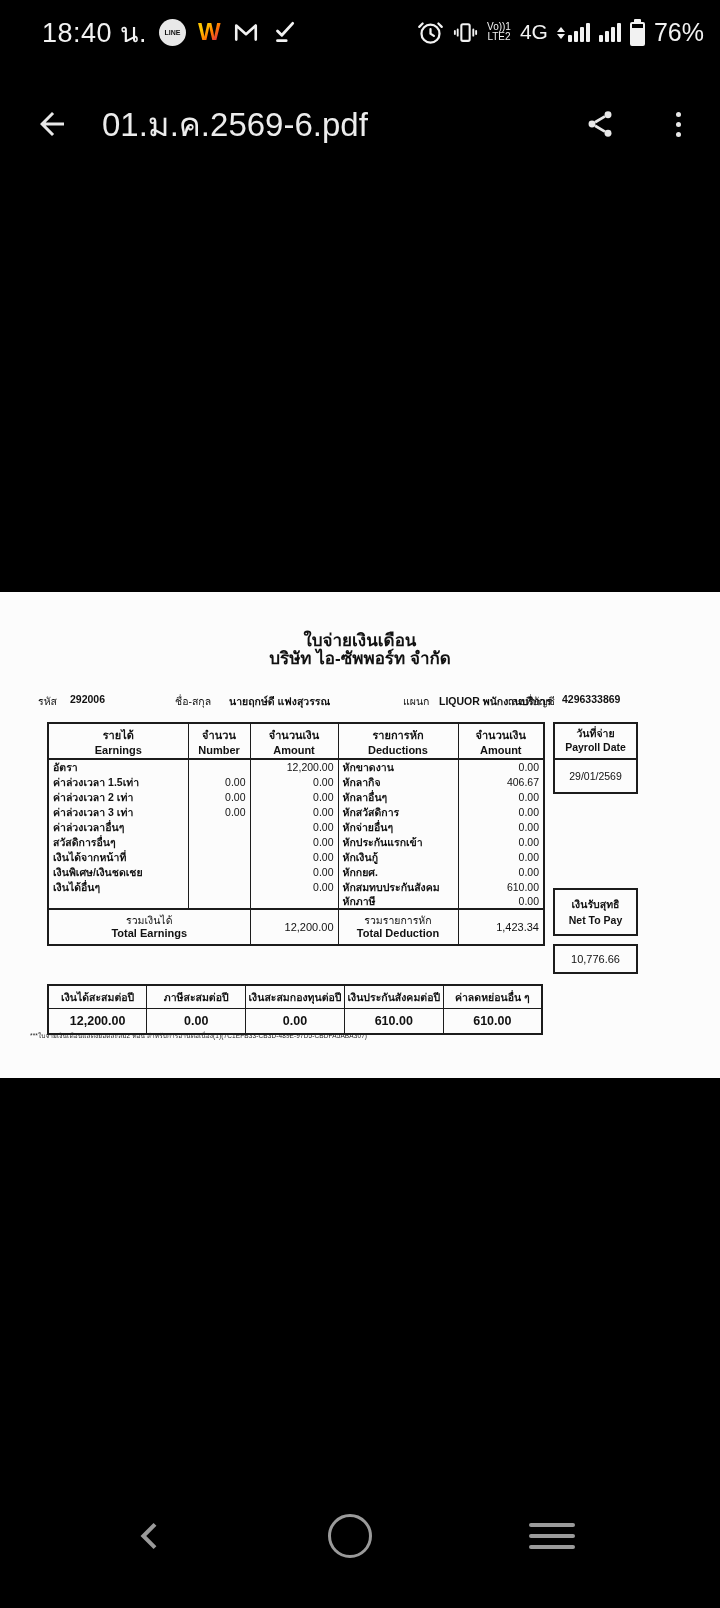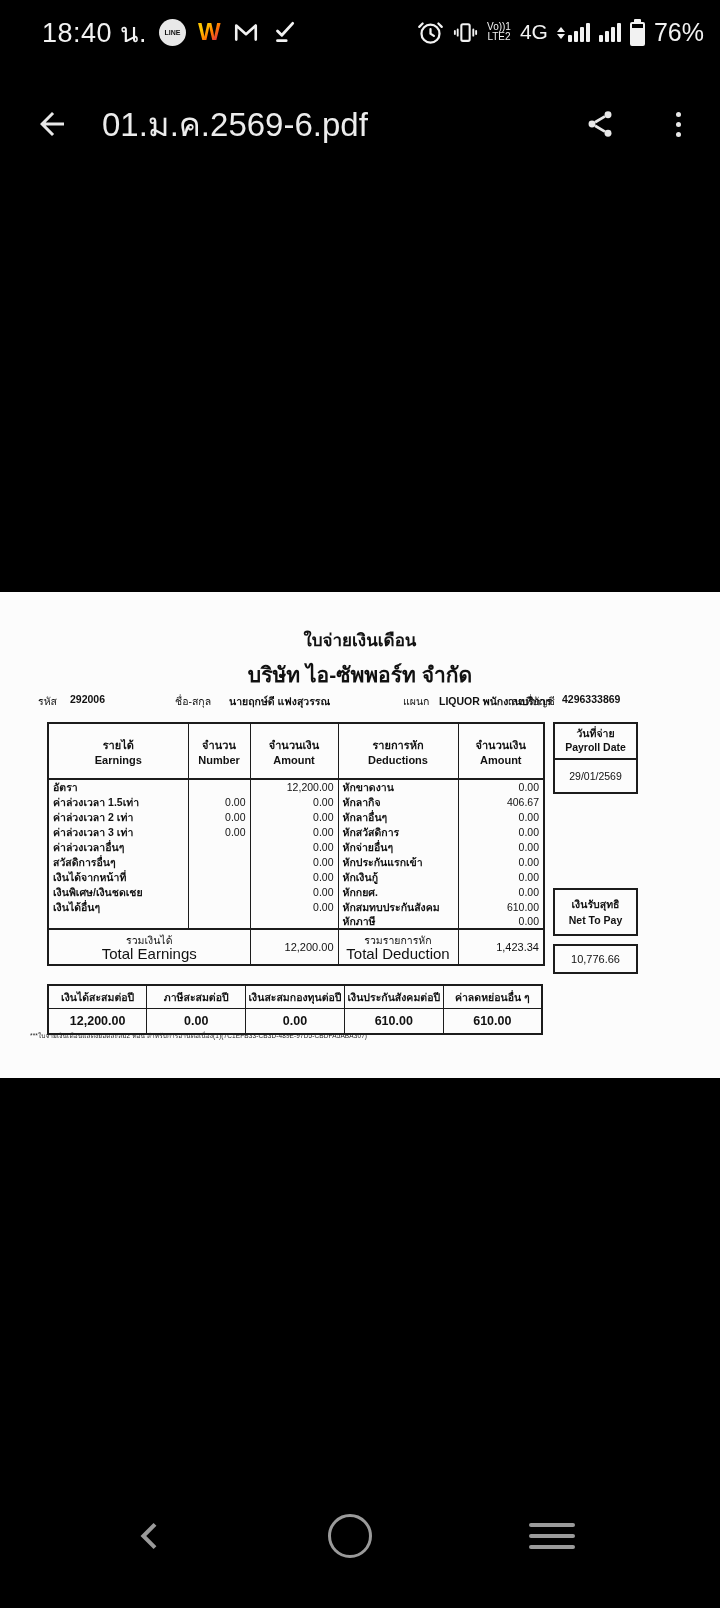--- a/index.html
+++ b/index.html
@@ -51,42 +51,42 @@
   .ab-title{margin-left:28px;font-size:33px;font-weight:400;color:#ececec;flex:1;white-space:nowrap;overflow:hidden;}
   .ab-share{width:48px;height:48px;display:flex;align-items:center;justify-content:center;margin-right:34px;}
   .ab-menu{width:40px;height:48px;display:flex;flex-direction:column;align-items:center;justify-content:center;gap:5px;margin-right:22px;}
   .ab-menu i{width:5px;height:5px;border-radius:50%;background:#e8e8e8;}
   
   .doc{
     position:absolute;top:592px;left:0;width:720px;height:486px;background:#fcfcfc;
     color:#111;
   }
   .doc-title{position:absolute;top:34px;left:0;width:100%;text-align:center;font-size:17px;font-weight:700;}
-  .doc-company{position:absolute;top:66px;left:0;width:100%;text-align:center;font-size:21px;font-weight:700;}
+  .doc-company{position:absolute;top:52px;left:0;width:100%;text-align:center;font-size:17px;font-weight:700;}
   .info-row{position:absolute;top:101px;left:0;width:720px;height:16px;font-size:10.5px;}
   .info-row span{position:absolute;white-space:nowrap;}
   .lab{font-weight:400;} .val{font-weight:700;}
   .i-code-l{left:38px;} .i-code{left:70px;} .i-name-l{left:175px;} .i-name{left:229px;}
   .i-dept-l{left:403px;} .i-dept{left:439px;} .i-acct-l{left:508px;} .i-acct{left:562px;}
   
   .main-table{
     position:absolute;top:130px;left:47px;width:496px;border-collapse:collapse;
     table-layout:fixed;font-size:10.5px;border:2px solid #1c1c1c;
   }
   .main-table th,.main-table td{padding:0 4px;box-sizing:border-box;overflow:hidden;white-space:nowrap;}
-  .main-table th{border-bottom:2px solid #1c1c1c;font-size:11px;padding:12px 4px;}
+  .main-table th{border-bottom:2px solid #1c1c1c;font-size:11px;padding:2px 4px;}
   .hdr-en{font-weight:700;}
   .hdr-th{font-weight:700;}
   .cb{border-left:1px solid #1c1c1c;}
   .main-table td{height:15px;line-height:14px;}
   .c-label,.c-dlabel{font-weight:700;text-align:left;}
   .c-num,.c-amt,.c-damt{text-align:right;font-weight:400;}
   .main-table tfoot td{border-top:2px solid #1c1c1c;height:36px;text-align:center;}
   .tot-th{font-weight:400;font-size:10.5px;line-height:13px;}
-  .tot-en{font-weight:400;font-size:15px;line-height:13px;}
+  .tot-en{font-weight:700;font-size:11px;line-height:13px;}
   .tot-amt{text-align:right !important;font-weight:400;font-size:11px;}
   
   .side-box{position:absolute;left:553px;width:85px;border:2px solid #1c1c1c;box-sizing:border-box;background:#fcfcfc;text-align:center;}
   .payroll-box{top:130px;}
   .pb-head{padding:2px 2px 4px;}
   .pb-th{font-size:10.5px;font-weight:700;line-height:14px;}
   .pb-en{font-size:10.5px;font-weight:700;line-height:14px;}
   .pb-val{border-top:2px solid #1c1c1c;height:32px;line-height:32px;font-size:10.5px;}
   .net-box{top:296px;padding:6px 2px;}
   .net-box div{font-size:10.5px;font-weight:700;line-height:16px;}

